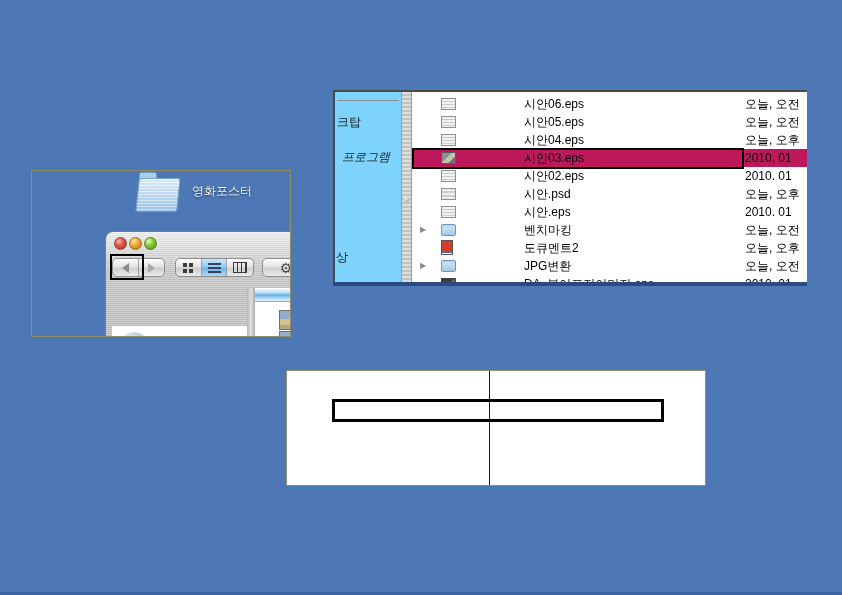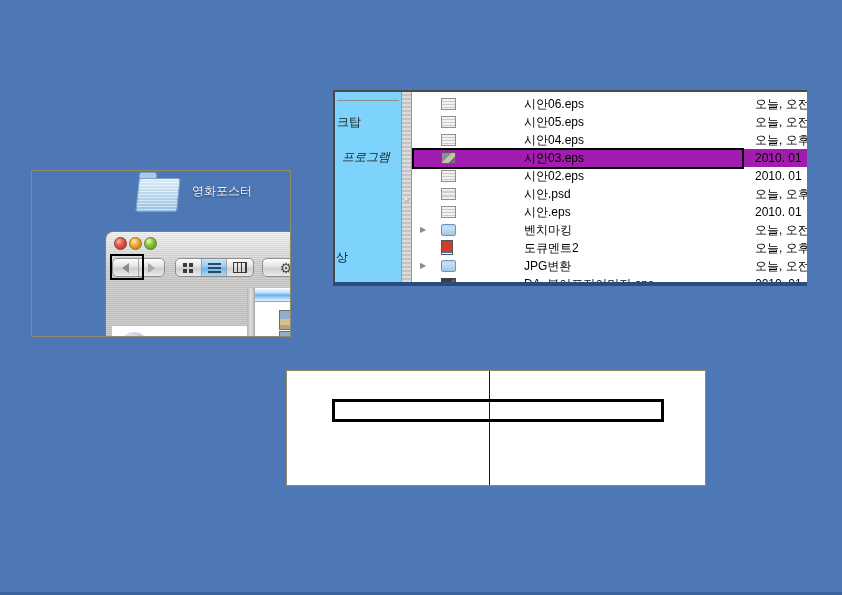--- a/index.html
+++ b/index.html
@@ -64,26 +64,26 @@
   #fb-sidebar{position:absolute;left:0;top:0;width:66px;height:100%;background:#7dd3fc;}
   #fb-divider{position:absolute;left:2px;top:8px;width:62px;height:1px;background:#8d8d8d;}
   .sb-label{position:absolute;font-size:12px;color:#1c1c1c;}
   #sb-0{left:2px;top:22px;} #sb-1{left:7px;top:57px;font-style:italic;} #sb-2{left:1px;top:157px;}
   #fb-split{position:absolute;left:66px;top:0;width:11px;height:100%;border-left:1px solid #9a9a9a;border-right:1px solid #9a9a9a;
     background:repeating-linear-gradient(180deg,#dcdcdc 0 2px,#c3c3c3 2px 4px);}
   #fb-knob{position:absolute;left:2px;top:105px;width:5px;height:5px;border-radius:50%;
     background:radial-gradient(circle at 35% 30%,#fdfdfd,#8a8a8a);}
   #file-list-rows{position:absolute;left:77px;top:3px;width:397px;}
   .frow{position:relative;height:18px;font-size:12px;line-height:18px;color:#000;}
-  .frow.sel{background:#a21caf;}
+  .frow.sel{background:#be185d;}
   .row-highlight{position:absolute;left:0;top:-1px;width:332px;height:21px;border:2px solid #000;pointer-events:none;}
   .disc{position:absolute;left:8px;top:0;font-size:8px;color:#8a8a8a;line-height:18px;}
   .ficon{position:absolute;left:29px;top:3px;width:15px;height:12px;}
   .fname{position:absolute;left:64px;top:0;white-space:nowrap;margin-left:48px;}
-  .fdate{position:absolute;left:343px;top:0;white-space:nowrap;text-align:center;}
+  .fdate{position:absolute;left:333px;top:0;white-space:nowrap;text-align:center;}
   .eps-image{border:1px solid #8f8f8f;background:repeating-linear-gradient(180deg,#f2f2f2 0 2px,#c9c9c9 2px 3px),linear-gradient(#e8e8e8,#bdbdbd);}
   .eps-image-dark{border:1px solid #5a5a5a;background:linear-gradient(135deg,#8a8f99 0 40%,#c7c2ae 40% 70%,#6d6f78 70%);}
   .psd-image{border:1px solid #8f8f8f;background:repeating-linear-gradient(180deg,#ededed 0 2px,#cfcfcf 2px 4px);}
   .image-dark{border:1px solid #444;background:linear-gradient(135deg,#3c3c44 0 50%,#7a5c4a 50% 75%,#2e2e36 75%);}
   .folder{border:1px solid #6d94bf;border-radius:2px;background:linear-gradient(180deg,#d6e8f7,#a2c8e8);box-shadow:inset 0 2px 0 #bcd8ef;}
   .document{width:12px !important;height:15px !important;top:1px !important;border:1px solid #555;background:
     linear-gradient(0deg,transparent 0 2px,#d43c2a 0) ,
     repeating-linear-gradient(180deg,#fff 0 2px,#4a6fae 2px 3px);}
 
   

